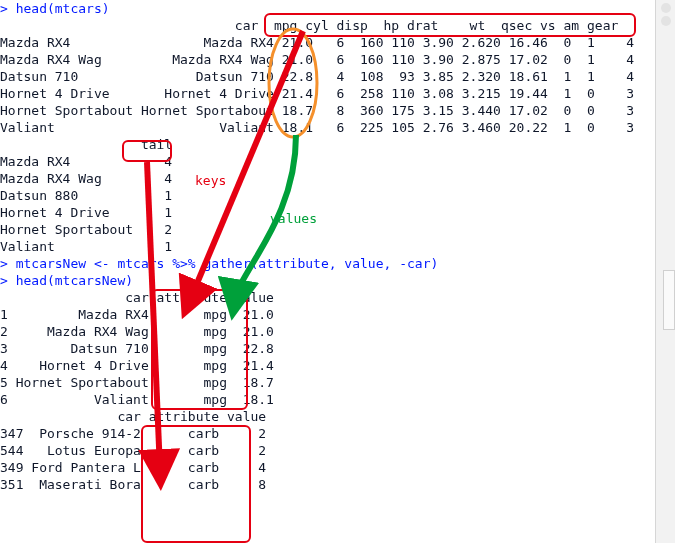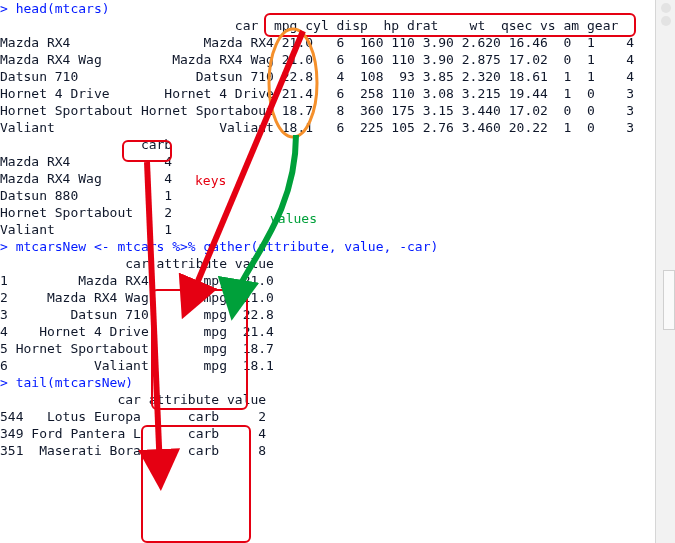--- a/index.html
+++ b/index.html
@@ -21,36 +21,38 @@
 
 <div class="workspace">
   <pre class="cmd">&gt; head(mtcars)</pre>
   <pre class="out">                              car  mpg cyl disp  hp drat    wt  qsec vs am gear</pre>
   <pre class="out">Mazda RX4                 Mazda RX4 21.0   6  160 110 3.90 2.620 16.46  0  1    4</pre>
   <pre class="out">Mazda RX4 Wag         Mazda RX4 Wag 21.0   6  160 110 3.90 2.875 17.02  0  1    4</pre>
   <pre class="out">Datsun 710               Datsun 710 22.8   4  108  93 3.85 2.320 18.61  1  1    4</pre>
   <pre class="out">Hornet 4 Drive       Hornet 4 Drive 21.4   6  258 110 3.08 3.215 19.44  1  0    3</pre>
   <pre class="out">Hornet Sportabout Hornet Sportabout 18.7   8  360 175 3.15 3.440 17.02  0  0    3</pre>
   <pre class="out">Valiant                     Valiant 18.1   6  225 105 2.76 3.460 20.22  1  0    3</pre>
-  <pre class="out">                  carb</pre>
+  <pre class="out">                  tail</pre>
   <pre class="out">Mazda RX4            4</pre>
   <pre class="out">Mazda RX4 Wag        4</pre>
   <pre class="out">Datsun 880           1</pre>
+  <pre class="out">Hornet 4 Drive       1</pre>
   <pre class="out">Hornet Sportabout    2</pre>
   <pre class="out">Valiant              1</pre>
   <pre class="cmd">&gt; mtcarsNew &lt;- mtcars %&gt;% gather(attribute, value, -car)</pre>
+  <pre class="cmd">&gt; head(mtcarsNew)</pre>
   <pre class="out">                car attribute value</pre>
   <pre class="out">1         Mazda RX4       mpg  21.0</pre>
   <pre class="out">2     Mazda RX4 Wag       mpg  21.0</pre>
   <pre class="out">3        Datsun 710       mpg  22.8</pre>
   <pre class="out">4    Hornet 4 Drive       mpg  21.4</pre>
   <pre class="out">5 Hornet Sportabout       mpg  18.7</pre>
   <pre class="out">6           Valiant       mpg  18.1</pre>
-  <pre class="cmd">&gt; tail(mtcarsNew)</pre>
   <pre class="out">               car attribute value</pre>
+  <pre class="out">347  Porsche 914-2      carb     2</pre>
   <pre class="out">544   Lotus Europa      carb     2</pre>
   <pre class="out">349 Ford Pantera L      carb     4</pre>
   <pre class="out">351  Maserati Bora      carb     8</pre>
 </div>
 
 <span class="ann-keys" style="left:195px;top:172px;">keys</span>
 <span class="ann-values" style="left:270px;top:210px;">values</span>
 
 <svg class="overlay" viewBox="0 0 655 543">
   <defs>

